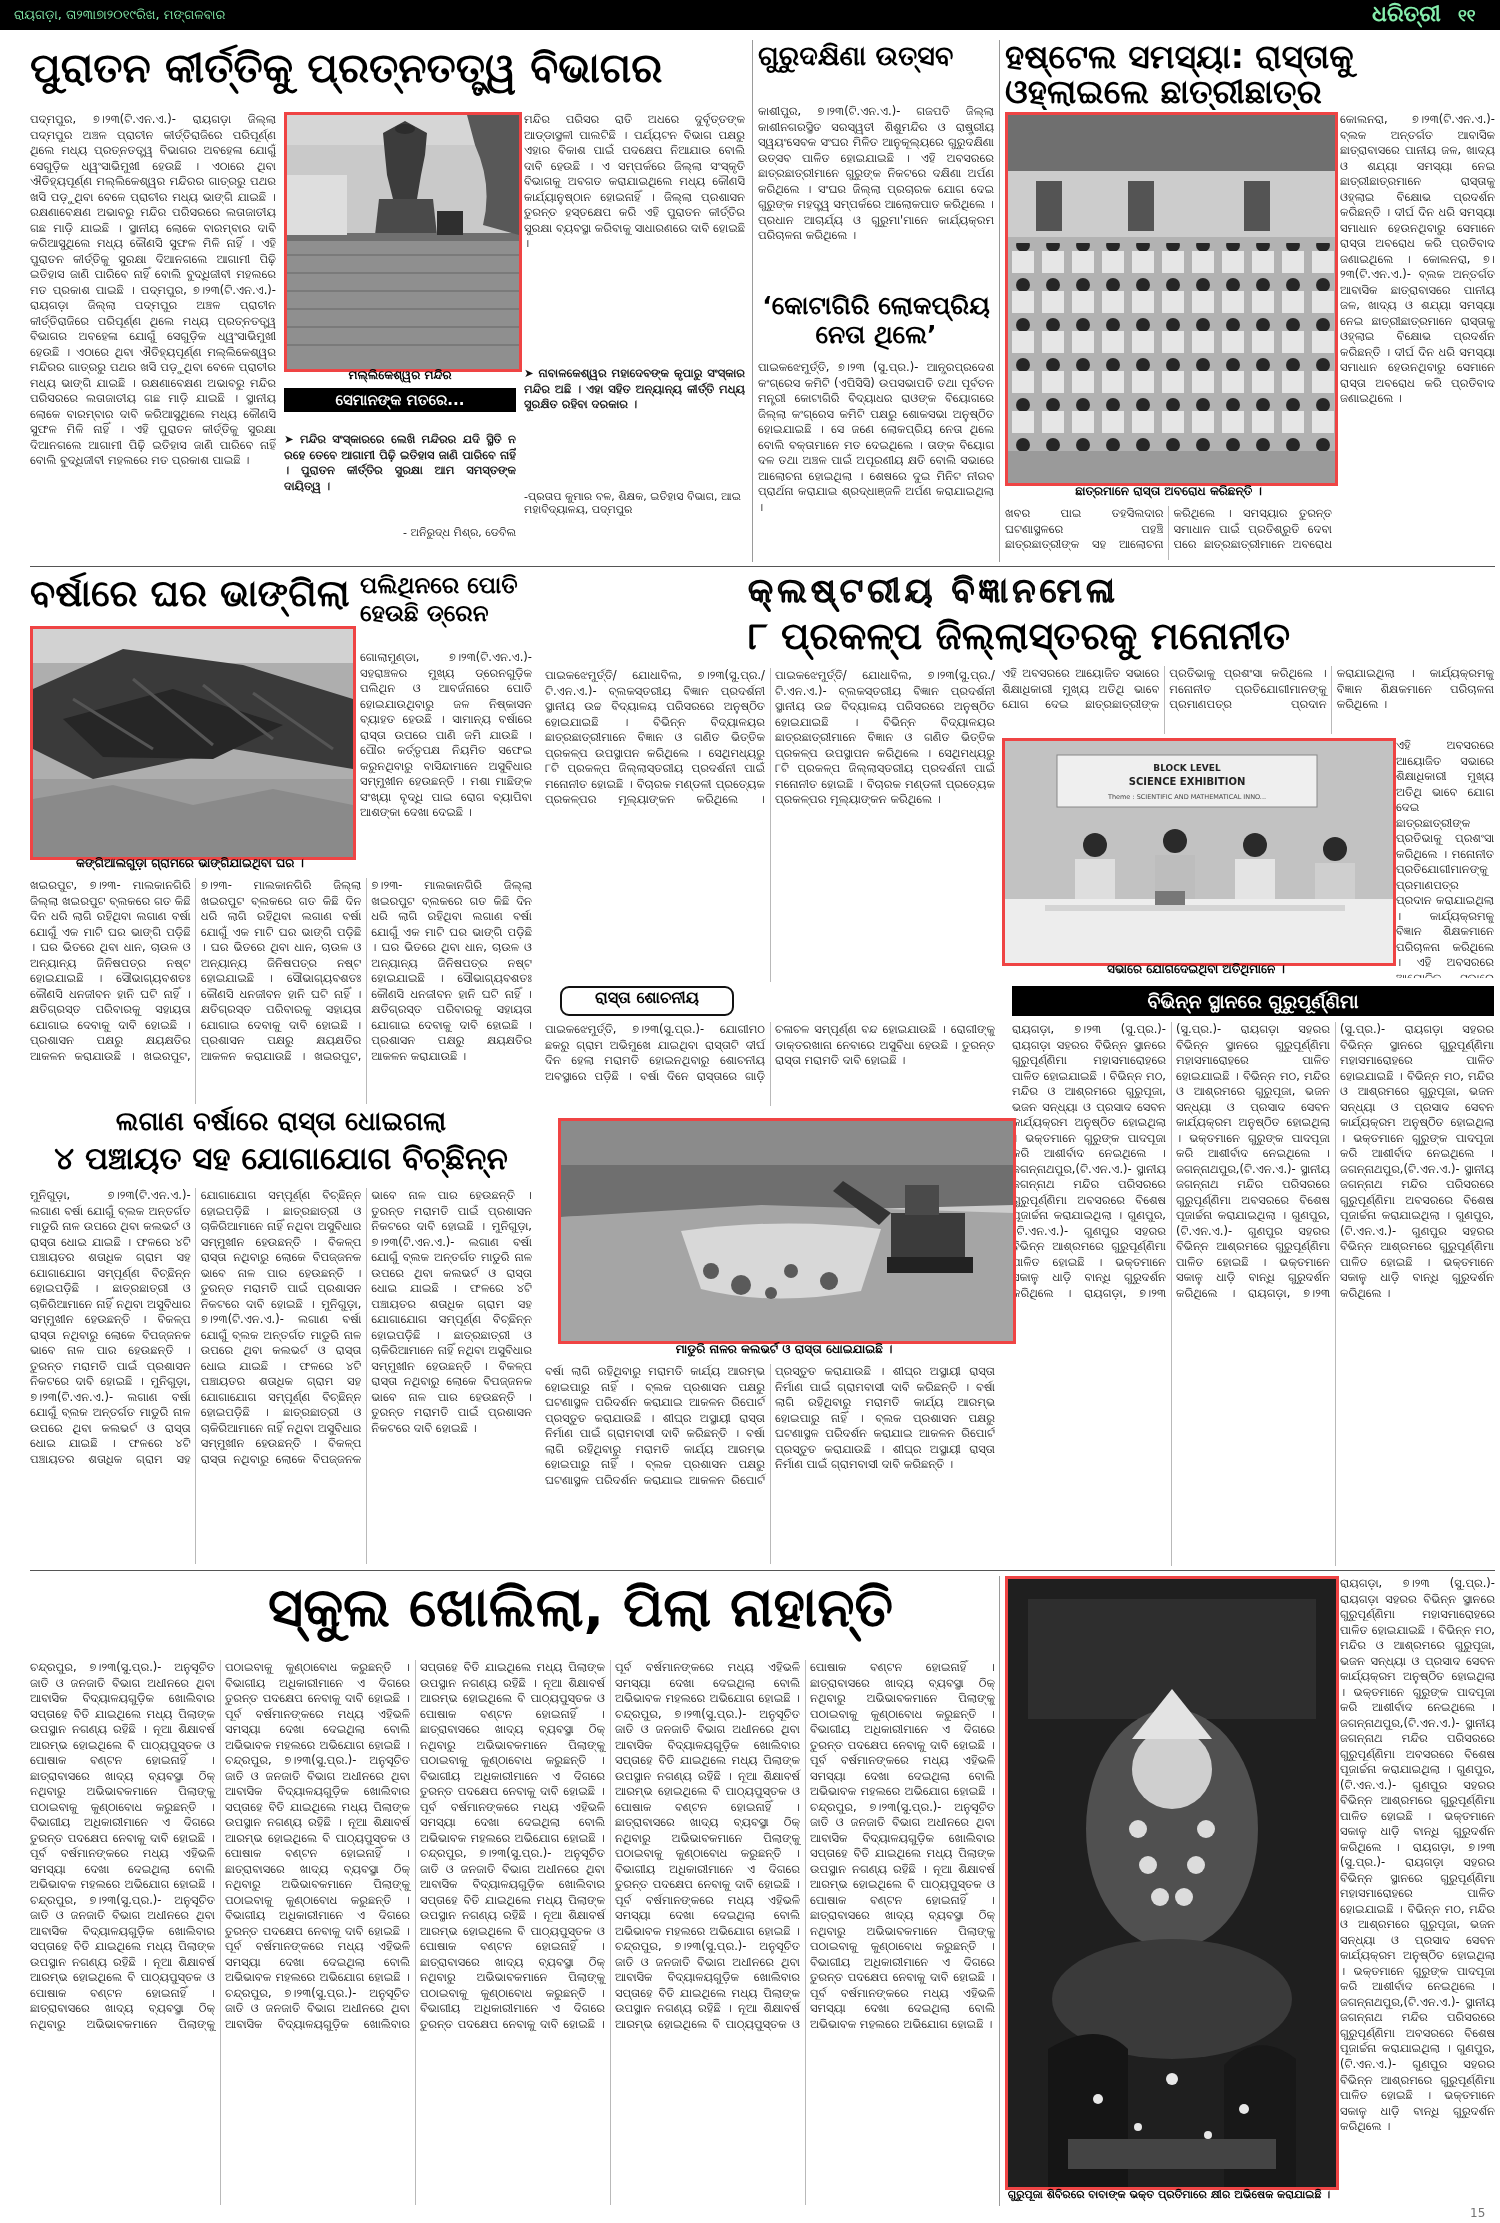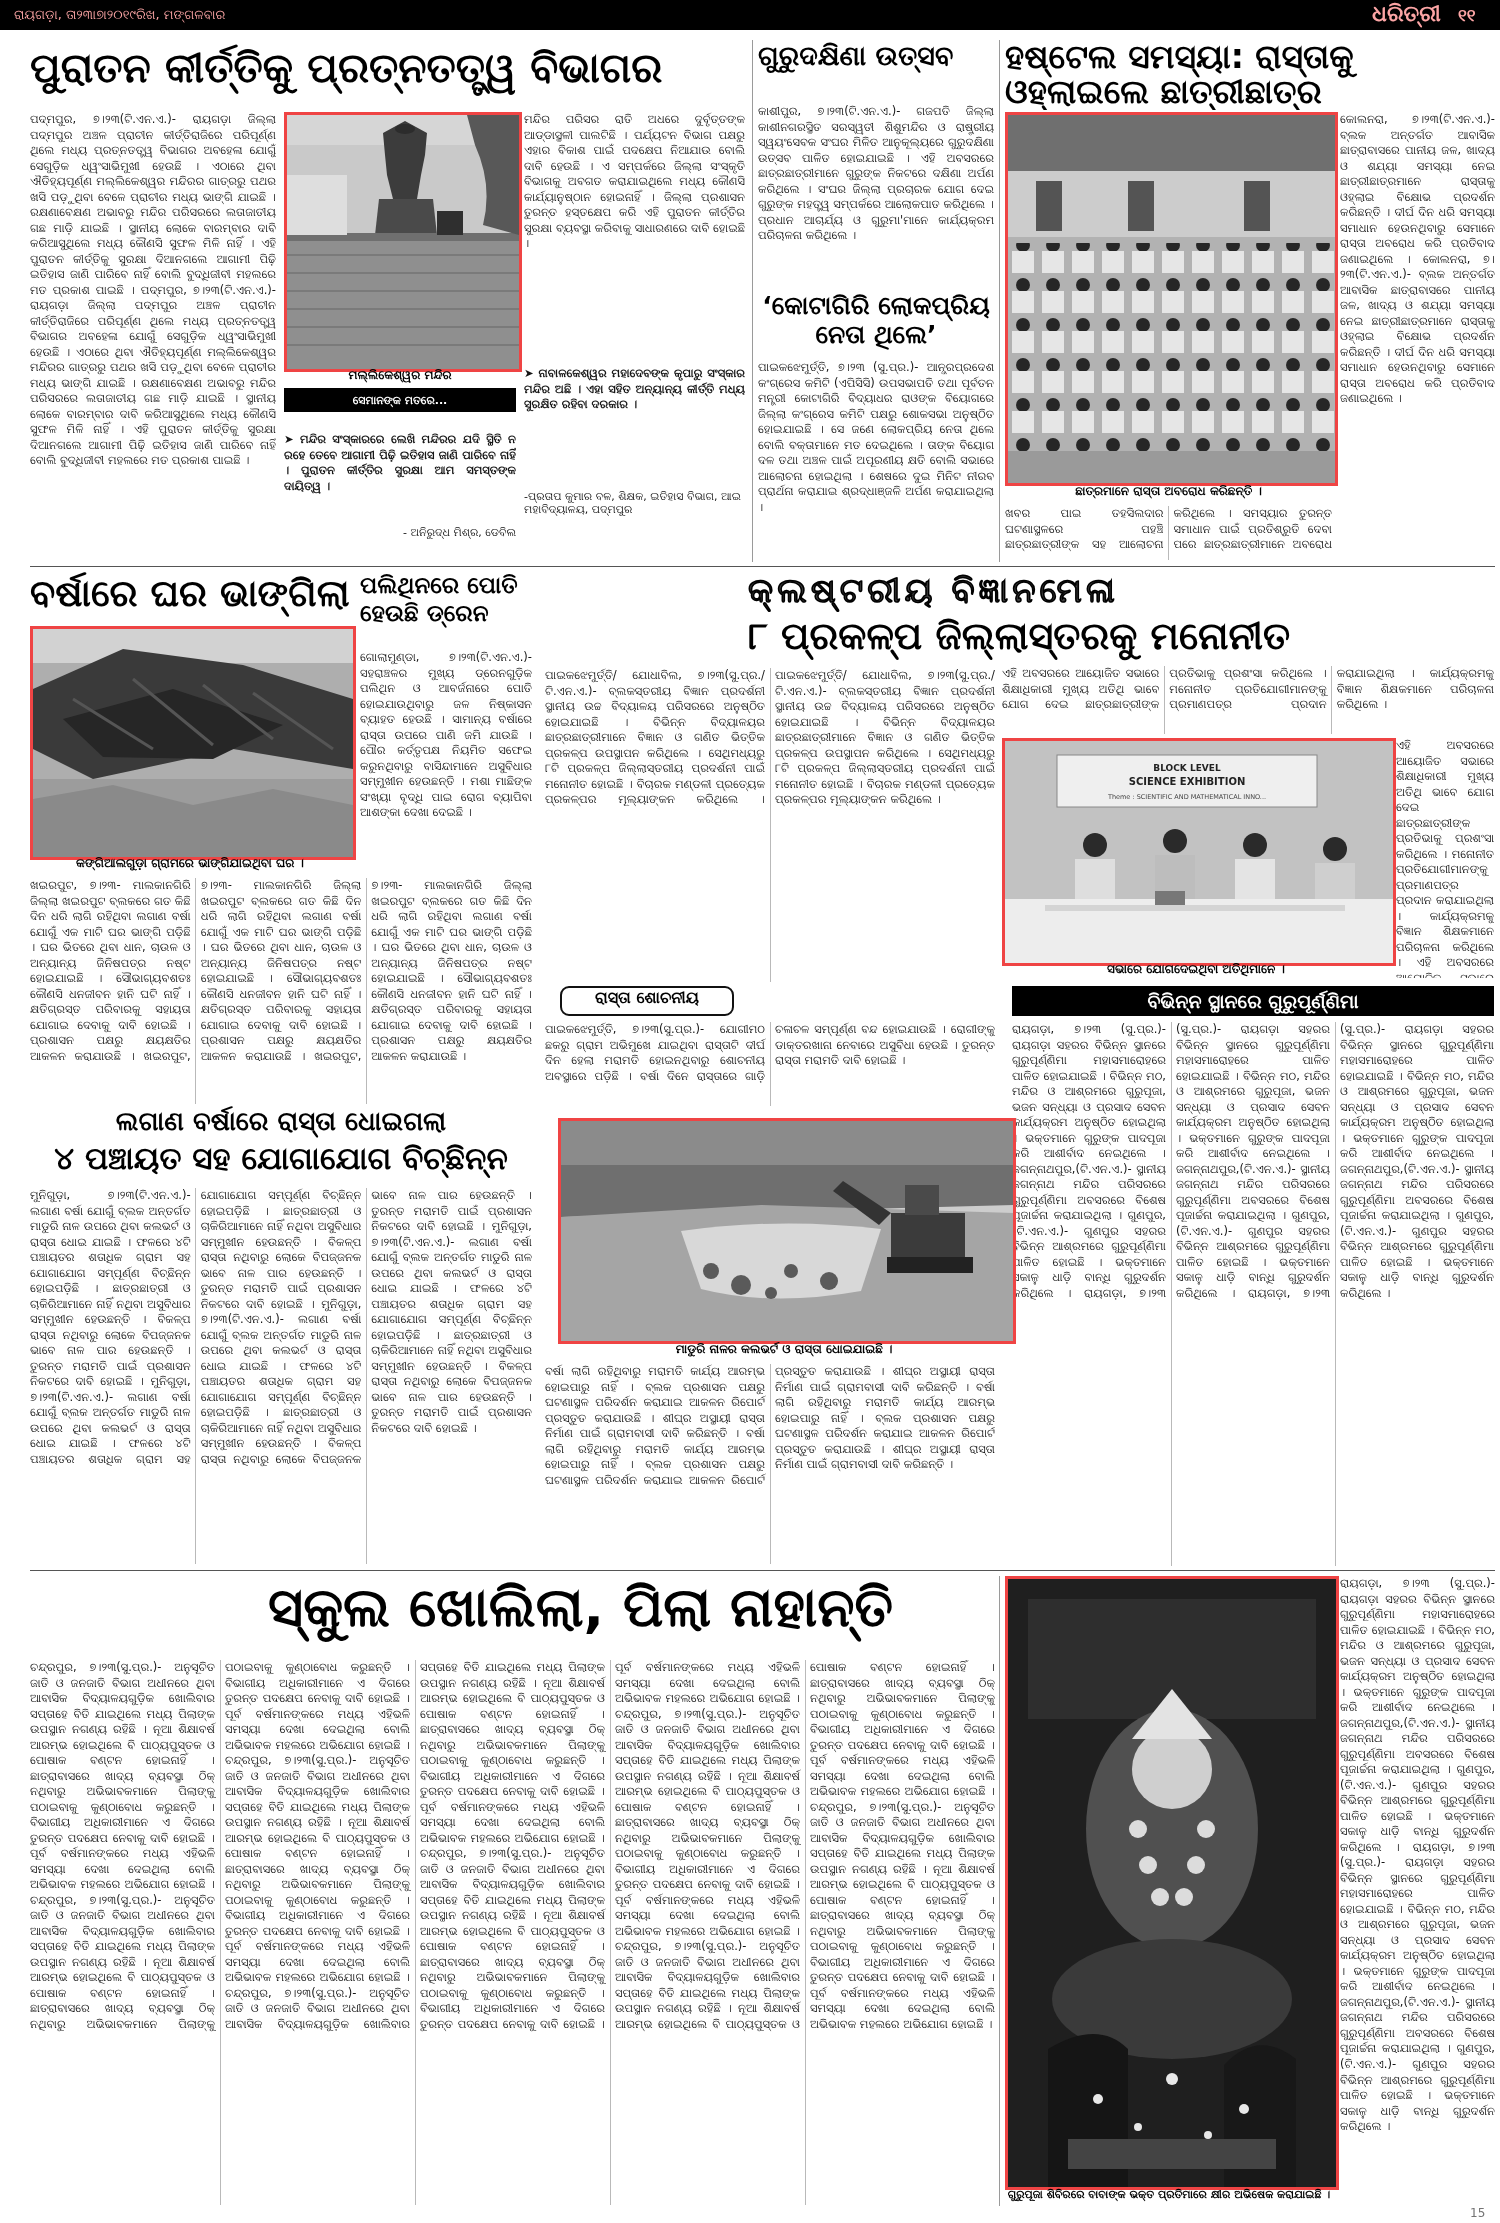--- a/index.html
+++ b/index.html
@@ -12,21 +12,21 @@
   .cols5{column-count:5;column-gap:10px;column-rule:1px solid #b9b9b9;}
   .hl{font-weight:bold;color:#000;}
   .cap{font-size:12px;font-weight:bold;text-align:center;color:#000;overflow:hidden;}
   .photo{background:#14b8a6;overflow:hidden;border:3px solid #ef4444;}
   .photo svg{display:block;}
   .vline{width:0;border-left:1px solid #9a9a9a;}
   .hline{height:0;border-top:1px solid #555;}
   .blackbar{background:#000;color:#fff;font-weight:bold;display:flex;align-items:center;justify-content:center;}
   .outlinehl{font-weight:normal;color:#404040;-webkit-text-stroke:1.6px #000;text-shadow:0 0 1px #000;letter-spacing:4px;}
   .quote-attr{text-align:right;font-weight:normal;font-size:11px;}
-  .masthead{background:#000;color:#fca5a5;}
+  .masthead{background:#000;color:#86efac;}
 </style>
 </head>
 <body>
 
 <div class="page">
 
   <div class="abs masthead" style="left:0;top:0;width:1500px;height:30px;">
     <span class="abs" style="left:14px;top:7px;font-size:13px;">ରାୟଗଡ଼ା, ତା୨୩ା୭ା୨୦୧୯ରିଖ, ମଙ୍ଗଳବାର</span>
     <span class="abs" style="left:1372px;top:1px;font-size:22px;font-weight:bold;">ଧରିତ୍ରୀ</span>
     <span class="abs" style="left:1458px;top:5px;font-size:17px;font-weight:bold;">୧୧</span>
@@ -53,21 +53,21 @@
         <line x1="0" y1="212" x2="232" y2="212"></line>
           <line x1="0" y1="230" x2="232" y2="230"></line>
       </g>
       <rect x="0" y="60" width="60px" height="60" fill="#dedede"></rect>
       <path d="M180 0 L232 0 L232 120 L196 110 Q206 70 188 30 Z" fill="#585858"></path>
       <rect x="150" y="96" width="26" height="24" fill="#2f2f2f"></rect>
     </svg>
   </div>
   <div class="abs cap" style="left:284px;top:368px;width:232px;height:16px;">ମଲ୍ଲିକେଶ୍ୱର ମନ୍ଦିର</div>
 
-  <div class="abs blackbar" style="left:284px;top:388px;width:232px;height:24px;font-size:11px;">ସେମାନଙ୍କ ମତରେ...</div>
+  <div class="abs blackbar" style="left:284px;top:388px;width:232px;height:24px;font-size:15px;">ସେମାନଙ୍କ ମତରେ...</div>
   <div class="abs bt" style="left:284px;top:416px;width:232px;height:108px;font-weight:bold;margin-top:16px;">➤ ମନ୍ଦିର ସଂସ୍କାରରେ ଲେଖି ମନ୍ଦିରର ଯଦି ସ୍ଥିତି ନ ରହେ ତେବେ ଆଗାମୀ ପିଢ଼ି ଇତିହାସ ଜାଣି ପାରିବେ ନାହିଁ । ପୁରାତନ କୀର୍ତ୍ତିର ସୁରକ୍ଷା ଆମ ସମସ୍ତଙ୍କ ଦାୟିତ୍ୱ ।</div>
   <div class="abs quote-attr" style="left:284px;top:526px;width:232px;height:16px;">- ଅନିରୁଦ୍ଧ ମିଶ୍ର, ଡେବିଲ</div>
 
   <div class="abs bt" style="left:524px;top:112px;width:221px;height:250px;">ମନ୍ଦିର ପରିସର ରାତି ଅଧରେ ଦୁର୍ବୃତ୍ତଙ୍କ ଆଡ୍ଡାସ୍ଥଳୀ ପାଲଟିଛି । ପର୍ଯ୍ୟଟନ ବିଭାଗ ପକ୍ଷରୁ ଏହାର ବିକାଶ ପାଇଁ ପଦକ୍ଷେପ ନିଆଯାଉ ବୋଲି ଦାବି ହେଉଛି । ଏ ସମ୍ପର୍କରେ ଜିଲ୍ଲା ସଂସ୍କୃତି ବିଭାଗକୁ ଅବଗତ କରାଯାଇଥିଲେ ମଧ୍ୟ କୌଣସି କାର୍ଯ୍ୟାନୁଷ୍ଠାନ ହୋଇନାହିଁ । ଜିଲ୍ଲା ପ୍ରଶାସନ ତୁରନ୍ତ ହସ୍ତକ୍ଷେପ କରି ଏହି ପୁରାତନ କୀର୍ତ୍ତିର ସୁରକ୍ଷା ବ୍ୟବସ୍ଥା କରିବାକୁ ସାଧାରଣରେ ଦାବି ହୋଇଛି ।</div>
   <div class="abs bt" style="left:524px;top:366px;width:221px;height:120px;font-weight:bold;">➤ ନାବାଳକେଶ୍ୱର ମହାଦେବଙ୍କ କୃପାରୁ ସଂସ୍କାର ମନ୍ଦିର ଅଛି । ଏହା ସହିତ ଅନ୍ୟାନ୍ୟ କୀର୍ତ୍ତି ମଧ୍ୟ ସୁରକ୍ଷିତ ରହିବା ଦରକାର ।</div>
   <div class="abs quote-attr" style="left:524px;top:490px;width:221px;height:62px;text-align:left;">-ପ୍ରତାପ କୁମାର ବଳ, ଶିକ୍ଷକ, ଇତିହାସ ବିଭାଗ, ଆଇ ମହାବିଦ୍ୟାଳୟ, ପଦ୍ମପୁର</div>
 
   <div class="abs vline" style="left:752px;top:40px;height:522px;"></div>
   <div class="abs hl" style="left:758px;top:42px;width:236px;height:56px;font-size:27px;line-height:1.05;overflow:hidden;">ଗୁରୁଦକ୍ଷିଣା ଉତ୍ସବ</div>
   <div class="abs bt" style="left:758px;top:104px;width:236px;height:182px;">କାଶୀପୁର, ୭।୨୩(ଟି.ଏନ.ଏ.)- ଗଜପତି ଜିଲ୍ଲା କାଶୀନଗରସ୍ଥିତ ସରସ୍ୱତୀ ଶିଶୁମନ୍ଦିର ଓ ରାଷ୍ଟ୍ରୀୟ ସ୍ୱୟଂସେବକ ସଂଘର ମିଳିତ ଆନୁକୂଲ୍ୟରେ ଗୁରୁଦକ୍ଷିଣା ଉତ୍ସବ ପାଳିତ ହୋଇଯାଇଛି । ଏହି ଅବସରରେ ଛାତ୍ରଛାତ୍ରୀମାନେ ଗୁରୁଙ୍କ ନିକଟରେ ଦକ୍ଷିଣା ଅର୍ପଣ କରିଥିଲେ । ସଂଘର ଜିଲ୍ଲା ପ୍ରଚାରକ ଯୋଗ ଦେଇ ଗୁରୁଙ୍କ ମହତ୍ତ୍ୱ ସମ୍ପର୍କରେ ଆଲୋକପାତ କରିଥିଲେ । ପ୍ରଧାନ ଆଚାର୍ଯ୍ୟ ଓ ଗୁରୁମା'ମାନେ କାର୍ଯ୍ୟକ୍ରମ ପରିଚାଳନା କରିଥିଲେ ।</div>

